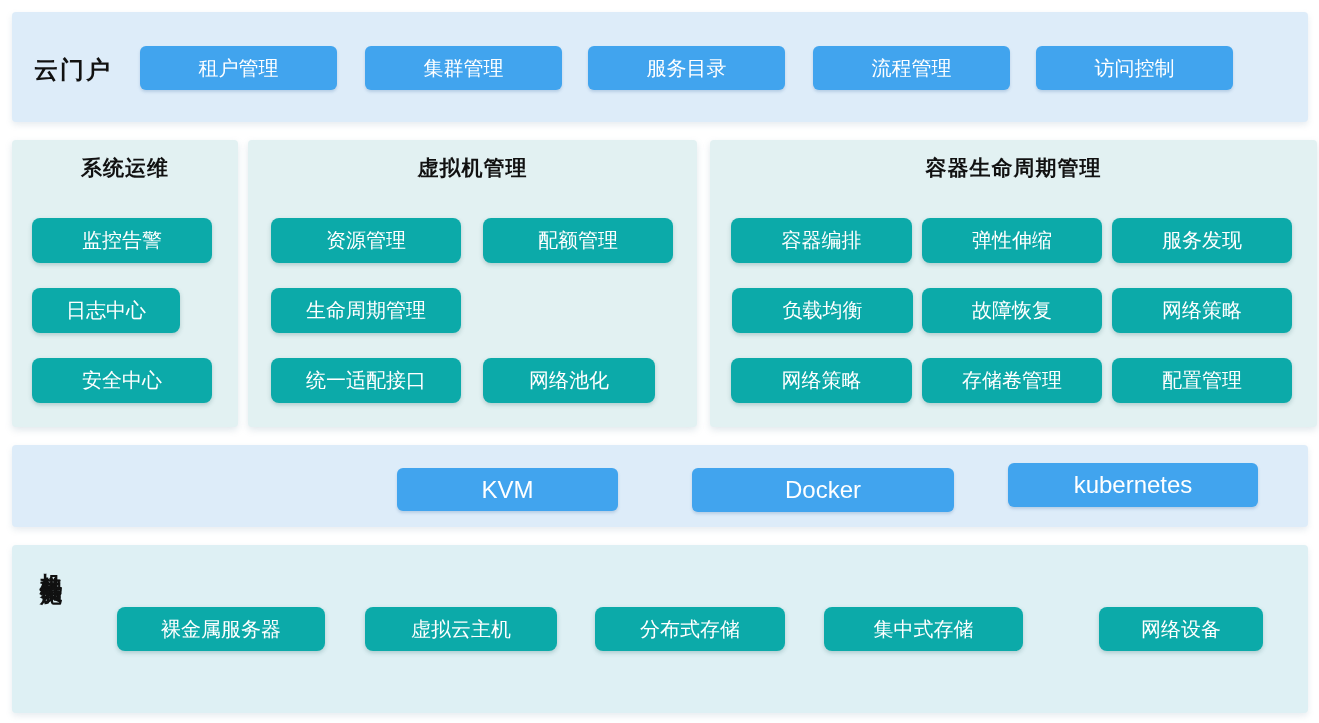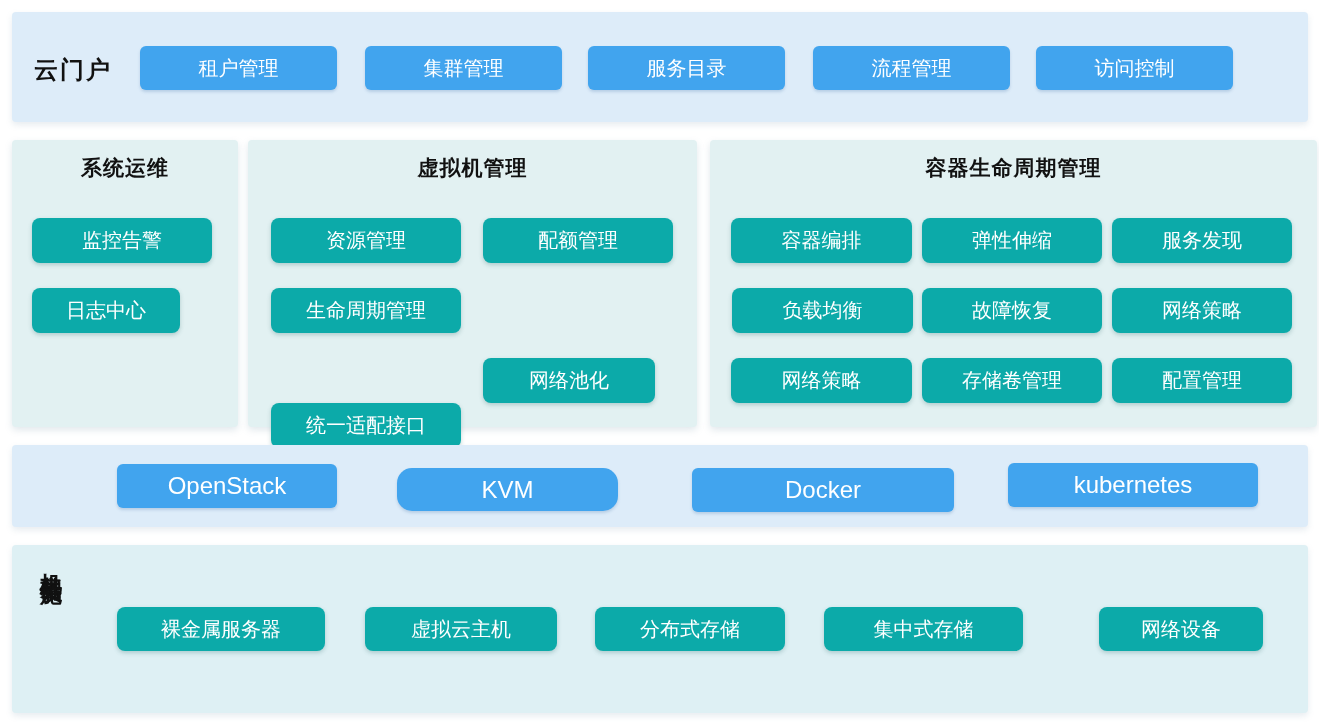--- a/index.html
+++ b/index.html
@@ -99,46 +99,46 @@
   <button class="btn blue" style="left:365px;  top:46px; width:197px; height:44px;">集群管理</button>
   <button class="btn blue" style="left:588px;  top:46px; width:197px; height:44px;">服务目录</button>
   <button class="btn blue" style="left:813px;  top:46px; width:197px; height:44px;">流程管理</button>
   <button class="btn blue" style="left:1036px; top:46px; width:197px; height:44px;">访问控制</button>
 
   <section class="panel" style="left:12px; width:226px;">
     <div class="panel-title">系统运维</div>
   </section>
   <button class="btn teal" style="left:32px; top:218px; width:180px; height:45px;">监控告警</button>
   <button class="btn teal" style="left:32px; top:288px; width:148px; height:45px;">日志中心</button>
+  <button class="btn teal" style="left:32px; top:358px; width:180px; height:45px;">安全中心</button>
 
   <section class="panel" style="left:248px; width:449px;">
     <div class="panel-title">虚拟机管理</div>
   </section>
   <button class="btn teal" style="left:271px; top:218px; width:190px; height:45px;">资源管理</button>
   <button class="btn teal" style="left:483px; top:218px; width:190px; height:45px;">配额管理</button>
   <button class="btn teal" style="left:271px; top:288px; width:190px; height:45px;">生命周期管理</button>
-  <button class="btn teal" style="left:271px; top:358px; width:190px; height:45px;margin-top:45px;">统一适配接口</button>
+  <button class="btn teal" style="left:271px; top:358px; width:190px; height:45px;">统一适配接口</button>
   <button class="btn teal" style="left:483px; top:358px; width:172px; height:45px;">网络池化</button>
 
   <section class="panel" style="left:710px; width:607px;">
     <div class="panel-title">容器生命周期管理</div>
   </section>
   <button class="btn teal" style="left:731px;  top:218px; width:181px; height:45px;">容器编排</button>
   <button class="btn teal" style="left:922px;  top:218px; width:180px; height:45px;">弹性伸缩</button>
   <button class="btn teal" style="left:1112px; top:218px; width:180px; height:45px;">服务发现</button>
   <button class="btn teal" style="left:732px;  top:288px; width:181px; height:45px;">负载均衡</button>
   <button class="btn teal" style="left:922px;  top:288px; width:180px; height:45px;">故障恢复</button>
   <button class="btn teal" style="left:1112px; top:288px; width:180px; height:45px;">网络策略</button>
   <button class="btn teal" style="left:731px;  top:358px; width:181px; height:45px;">网络策略</button>
   <button class="btn teal" style="left:922px;  top:358px; width:180px; height:45px;">存储卷管理</button>
   <button class="btn teal" style="left:1112px; top:358px; width:180px; height:45px;">配置管理</button>
 
   <section class="band band-platform"></section>
-  <button class="btn blue latin" style="left:117px;  top:464px; width:220px; height:44px;">OpenStack</button>
-  <button class="btn blue latin" style="left:397px;  top:468px; width:221px; height:43px;border-radius:15px;">KVM</button>
+  <button class="btn blue latin" style="left:397px;  top:468px; width:221px; height:43px;">KVM</button>
   <button class="btn blue latin" style="left:692px;  top:468px; width:262px; height:44px;">Docker</button>
   <button class="btn blue latin" style="left:1008px; top:463px; width:250px; height:44px;">kubernetes</button>
 
   <section class="band band-infra">
     <div class="vert-label">机房基础设施</div>
   </section>
   <button class="btn teal" style="left:117px;  top:607px; width:208px; height:44px;">裸金属服务器</button>
   <button class="btn teal" style="left:365px;  top:607px; width:192px; height:44px;">虚拟云主机</button>
   <button class="btn teal" style="left:595px;  top:607px; width:190px; height:44px;">分布式存储</button>
   <button class="btn teal" style="left:824px;  top:607px; width:199px; height:44px;">集中式存储</button>

